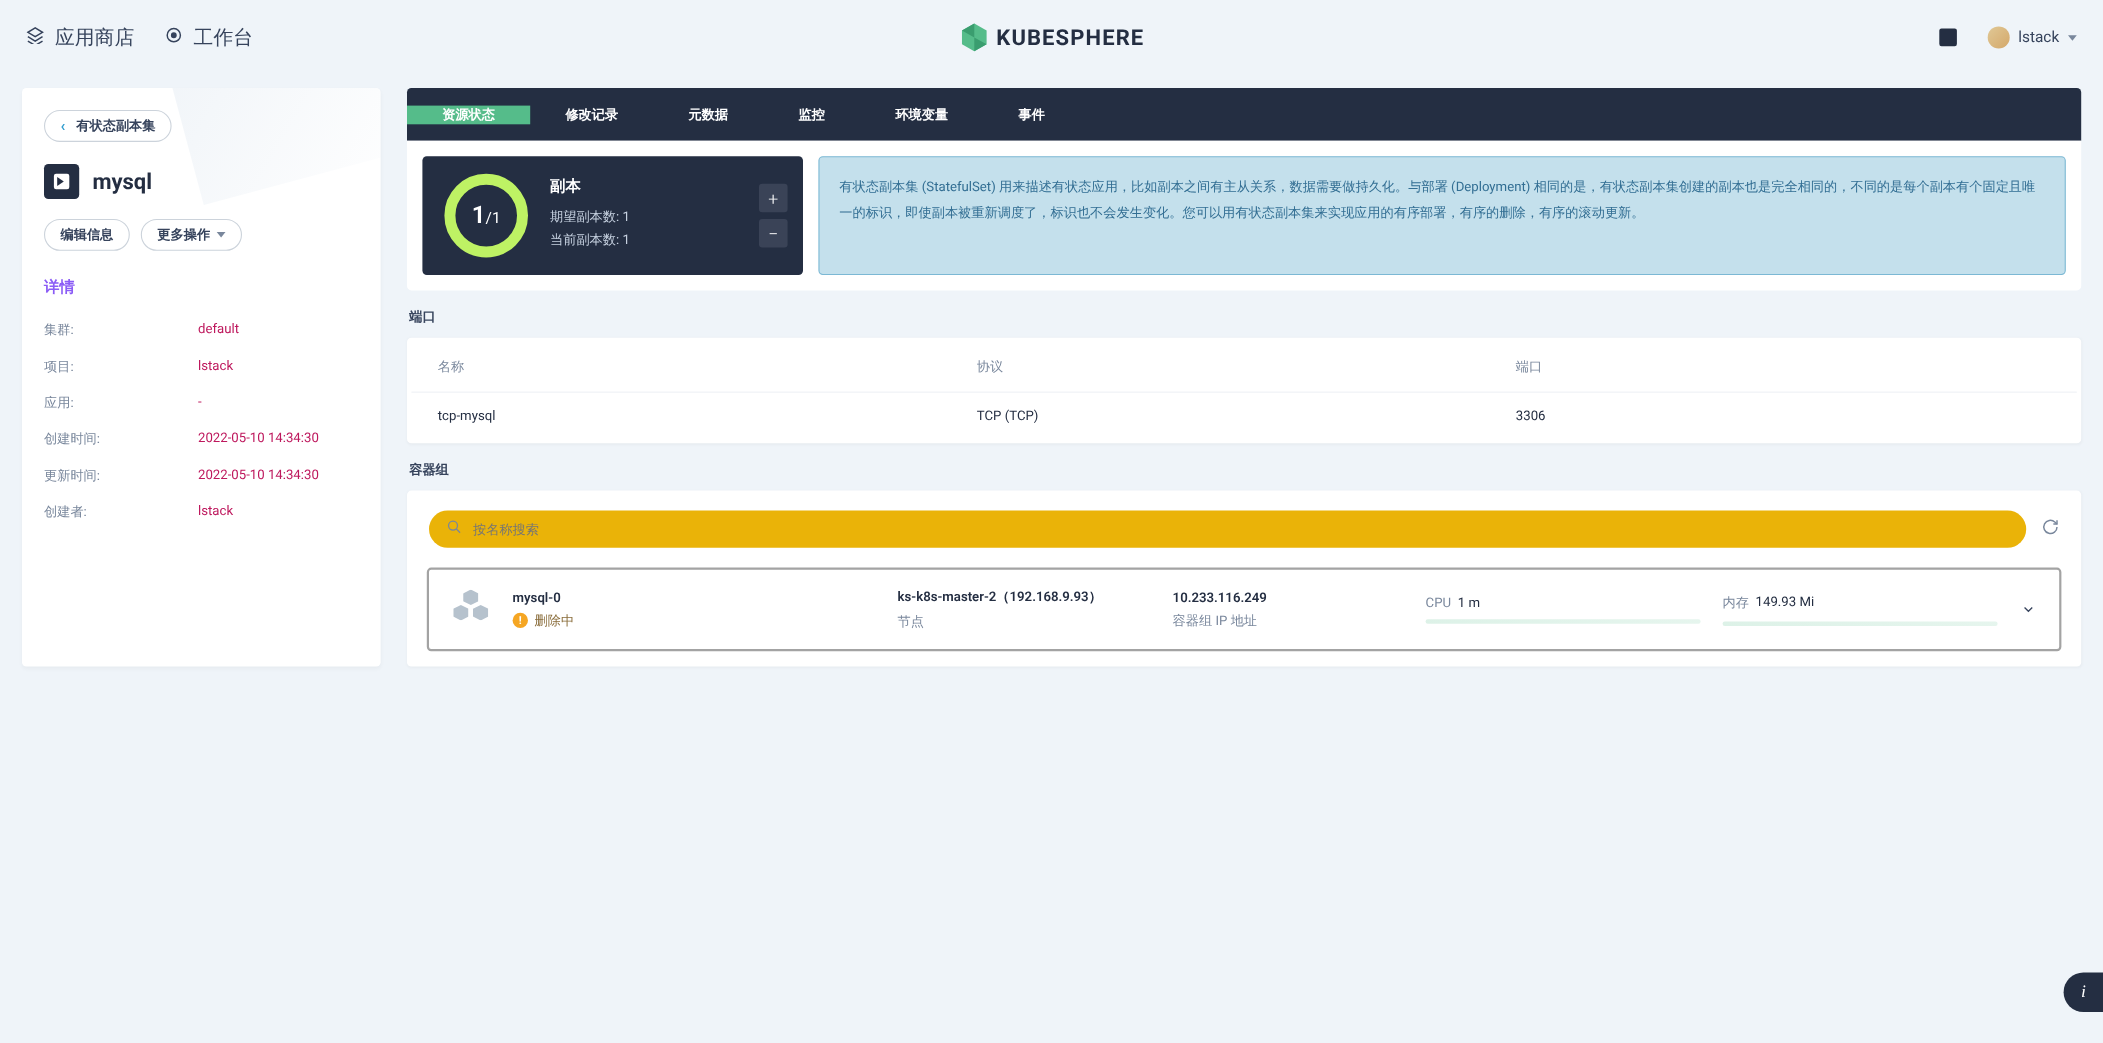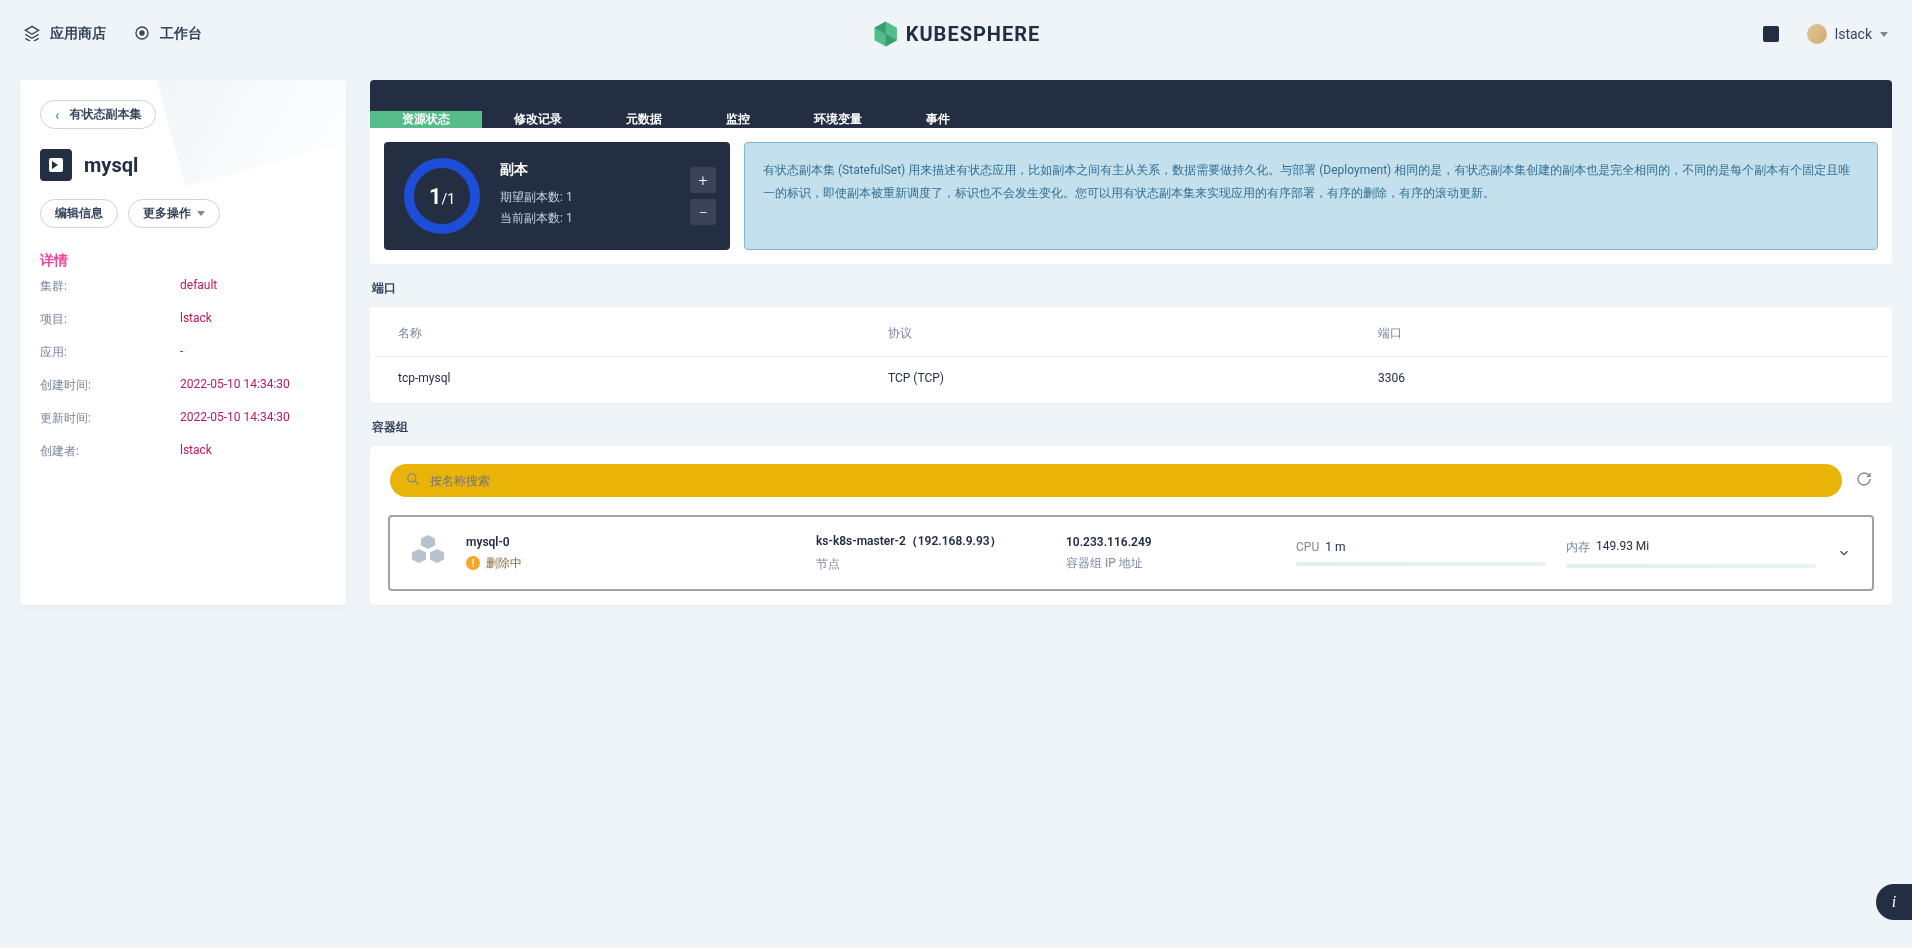--- a/index.html
+++ b/index.html
@@ -1,21 +1,21 @@
 <!DOCTYPE html>
 <html><head>
 <meta charset="utf-8">
 <style>
 * { margin: 0; padding: 0; box-sizing: border-box; }
 body { font-family: -apple-system, BlinkMacSystemFont, "Segoe UI", Roboto, "Helvetica Neue", Arial, sans-serif; background: #eff4f9; color: #242e42; font-size: 12px; width: 1912px; height: 948px; overflow: hidden; position: relative; }
 
 
 .header { height: 68px; background: #eff4f9; display: flex; align-items: center; padding: 0 24px; position: relative; }
 .header-left { display: flex; align-items: center; gap: 28px; }
-.header-link { display: flex; align-items: center; gap: 10px; color: #36435c; font-size: 14px; font-weight: 700; cursor: pointer; }
+.header-link { display: flex; align-items: center; gap: 10px; color: #36435c; font-size: 18px; font-weight: 400; cursor: pointer; }
 .header-center { position: absolute; left: 50%; transform: translateX(-50%); display: flex; align-items: center; gap: 6px; }
 .logo-icon { width: 28px; height: 28px; }
 .logo-text { font-size: 20px; font-weight: 700; letter-spacing: 1px; color: #242e42; }
 .header-right { margin-left: auto; display: flex; align-items: center; gap: 28px; }
 .user-section { display: flex; align-items: center; gap: 8px; cursor: pointer; }
 .user-avatar { width: 20px; height: 20px; border-radius: 50%; background: linear-gradient(135deg,#e0c896,#d4a86a); }
 .user-name { font-size: 14px; color: #36435c; }
 .chevron-down { width: 0; height: 0; border-left: 4px solid transparent; border-right: 4px solid transparent; border-top: 5px solid #79879c; }
 .header-square { width: 16px; height: 16px; background: #242e42; border-radius: 2px; }
 
@@ -27,36 +27,36 @@
 .sidebar::before { content: ""; position: absolute; top: -40px; right: -40px; width: 220px; height: 120px; background: linear-gradient(135deg, rgba(200,215,230,0.25), transparent); transform: rotate(-15deg); }
 .back-btn { display: inline-flex; align-items: center; gap: 10px; border: 1px solid #ccd3db; border-radius: 16px; padding: 5px 14px; font-size: 12px; color: #36435c; cursor: pointer; background: #fff; font-weight: 600; }
 .back-chevron { color: #329dce; font-size: 14px; font-weight: bold; }
 .title-row { display: flex; align-items: center; gap: 12px; margin-top: 20px; }
 .title-icon { width: 32px; height: 32px; background: #242e42; border-radius: 4px; display: flex; align-items: center; justify-content: center; }
 .title-icon-inner { width: 14px; height: 14px; background: #fff; border-radius: 2px; position: relative; }
 .title-icon-inner::after { content: ""; position: absolute; top: 3px; left: 3px; width: 0; height: 0; border-top: 4px solid transparent; border-bottom: 4px solid transparent; border-left: 6px solid #242e42; }
 .title-text { font-size: 20px; font-weight: 700; color: #242e42; }
 .action-btns { display: flex; gap: 10px; margin-top: 18px; }
 .pill-btn { border: 1px solid #ccd3db; border-radius: 16px; padding: 5px 14px; font-size: 12px; background: #fff; cursor: pointer; display: inline-flex; align-items: center; gap: 6px; color: #36435c; font-weight: 600; }
-.section-title { font-size: 14px; font-weight: 600; color: #ec4899; margin-top: 24px; margin-bottom: 0; }
+.section-title { font-size: 14px; font-weight: 600; color: #8b5cf6; margin-top: 24px; margin-bottom: 14px; }
 .detail-row { display: flex; padding: 8px 0; font-size: 12px; }
 .detail-label { width: 140px; color: #79879c; }
 .detail-value { color: #be185d; }
 
 
 .main { flex: 1; }
-.tabs { background: #242e42; border-radius: 4px 4px 0 0; display: flex; height: 48px; align-items: flex-end; overflow: hidden; }
+.tabs { background: #242e42; border-radius: 4px 4px 0 0; display: flex; height: 48px; align-items: center; overflow: hidden; }
 .tab { padding: 0 32px; color: #fff; font-size: 12px; display: flex; align-items: center; cursor: pointer; font-weight: 600; }
 .tab.active { background: #55bc8a; }
 
 .panel { background: #fff; border-radius: 0 0 4px 4px; padding: 14px; margin-bottom: 16px; }
 
 .status-row { display: flex; gap: 14px; }
 .replica-card { background: #242e42; border-radius: 4px; padding: 16px 20px; display: flex; align-items: center; gap: 20px; width: 346px; position: relative; }
-.donut { width: 76px; height: 76px; border-radius: 50%; border: 10px solid #1d4ed8; display: flex; align-items: center; justify-content: center; }
+.donut { width: 76px; height: 76px; border-radius: 50%; border: 10px solid #bef264; display: flex; align-items: center; justify-content: center; }
 .donut-text { color: #fff; font-size: 14px; }
 .donut-text .big { font-size: 22px; font-weight: 600; }
 .replica-info { color: #fff; }
 .replica-title { font-size: 14px; font-weight: 600; margin-bottom: 10px; }
 .replica-line { font-size: 12px; color: #c6d1e0; margin-bottom: 4px; }
 .replica-controls { position: absolute; right: 14px; top: 50%; transform: translateY(-50%); display: flex; flex-direction: column; gap: 6px; }
 .ctrl-btn { width: 26px; height: 26px; background: #3a4357; border-radius: 3px; color: #fff; display: flex; align-items: center; justify-content: center; cursor: pointer; font-size: 16px; font-weight: 300; }
 
 .info-box { flex: 1; background: #c4e0ec; border: 1px solid #7bb8d4; border-radius: 4px; padding: 16px 18px; color: #326e93; font-size: 12px; line-height: 1.9; }
 

